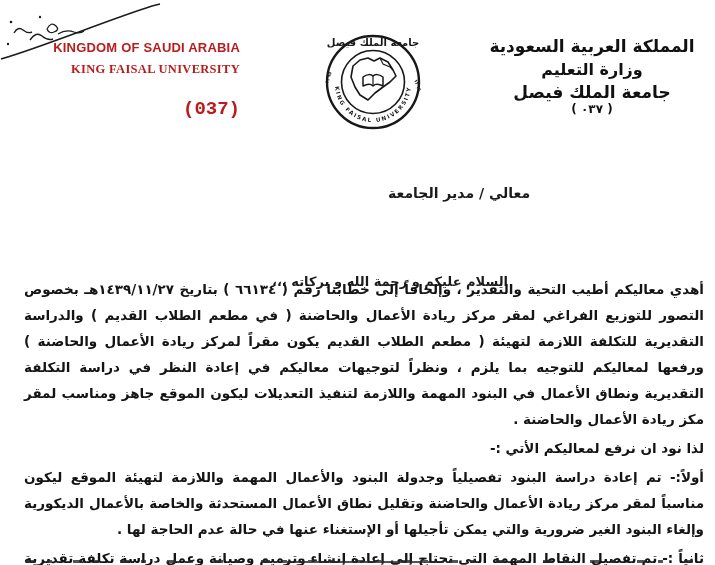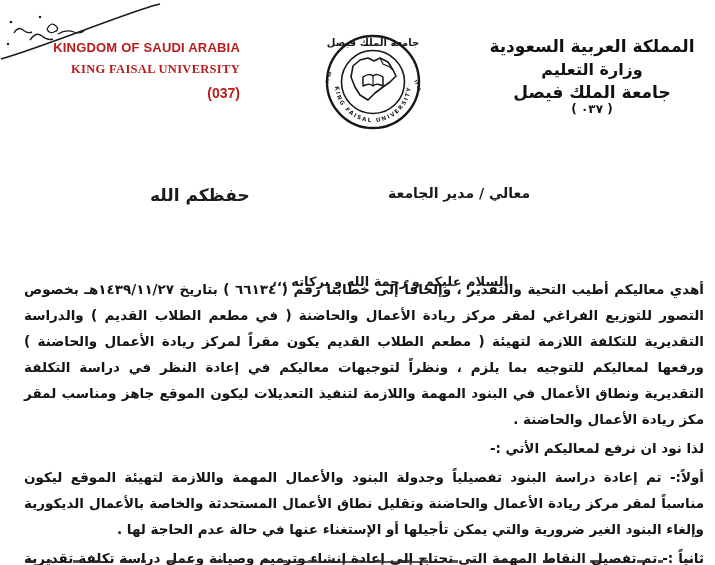--- a/index.html
+++ b/index.html
@@ -11,21 +11,21 @@
   .page{position:absolute;inset:0;background:#fff;}
 
   
   .scribble{position:absolute;left:0;top:0;width:180px;height:70px;}
 
   
   .hdr-en{position:absolute;left:52px;top:40px;width:188px;text-align:right;color:#b91c1c;}
   .hdr-en .l1{font-family:"Liberation Sans",sans-serif;font-weight:bold;font-size:13px;letter-spacing:.2px;}
   .hdr-en .l2{font-family:"Liberation Serif",serif;font-weight:bold;font-size:13px;margin-top:8px;}
   .hdr-en .l3{font-family:"Liberation Serif",serif;font-weight:bold;font-size:12.5px;margin-top:7px;letter-spacing:.3px;}
-  .hdr-en .l4{font-family:Liberation Sans, sans-serif;font-weight:bold;font-size:14px;margin-top:8px;}
+  .hdr-en .l4{font-family:Liberation Mono, monospace;font-weight:bold;font-size:19px;margin-top:21px;}
 
   
   .hdr-ar{position:absolute;left:478px;top:36px;width:228px;text-align:center;direction:rtl;color:#111;}
   .hdr-ar .a1{font-size:17px;font-weight:bold;}
   .hdr-ar .a2{font-size:16px;font-weight:bold;margin-top:4px;}
   .hdr-ar .a3{font-size:17px;font-weight:bold;margin-top:3px;}
   .hdr-ar .a4{font-size:12px;font-weight:bold;letter-spacing:2px;}
 
   
   .seal{position:absolute;left:322px;top:26px;width:102px;height:110px;}
@@ -97,21 +97,20 @@
   </svg>
 
   <div class="hdr-ar">
     <div class="a1">المملكة العربية السعودية</div>
     <div class="a2">وزارة التعليم</div>
     <div class="a3">جامعة الملك فيصل</div>
     <div class="a4">( ٠٣٧ )</div>
   </div>
 
   <div class="to-line">معالي / مدير الجامعة</div>
-  <div class="blessing">حفظكم الله</div>
 
   <div class="greeting">السلام عليكم و رحمة الله و بركاته ،،،</div>
 
   <div class="body-text">
     <p>أهدي معاليكم أطيب التحية والتقدير ، وإلحاقاً إلى خطابنا رقم ( ٦٦١٣٤ ) بتاريخ ١٤٣٩/١١/٢٧هـ بخصوص التصور للتوزيع الفراغي لمقر مركز ريادة الأعمال والحاضنة ( في مطعم الطلاب القديم ) والدراسة التقديرية للتكلفة اللازمة لتهيئة ( مطعم الطلاب القديم يكون مقراً لمركز ريادة الأعمال والحاضنة ) ورفعها لمعاليكم للتوجيه بما يلزم ، ونظراً لتوجيهات معاليكم في إعادة النظر في دراسة التكلفة التقديرية ونطاق الأعمال في البنود المهمة واللازمة لتنفيذ التعديلات ليكون الموقع جاهز ومناسب لمقر مكز ريادة الأعمال والحاضنة .</p>
     <p class="sp">لذا نود ان نرفع لمعاليكم الأتي :-</p>
     <p class="sp">أولاً:- تم إعادة دراسة البنود تفصيلياً وجدولة البنود والأعمال المهمة واللازمة لتهيئة الموقع ليكون مناسباً لمقر مركز ريادة الأعمال والحاضنة وتقليل نطاق الأعمال المستحدثة والخاصة بالأعمال الديكورية وإلغاء البنود الغير ضرورية والتي يمكن تأجيلها أو الإستغناء عنها في حالة عدم الحاجة لها .</p>
     <p class="sp">ثانياً :- تم تفصيل النقاط المهمة التي تحتاج إلى إعادة إنشاء وترميم وصيانة وعمل دراسة تكلفة تقديرية لتلك الأعمال ، وكانت النقاط على النحو التالي :-</p>
   </div>
 

